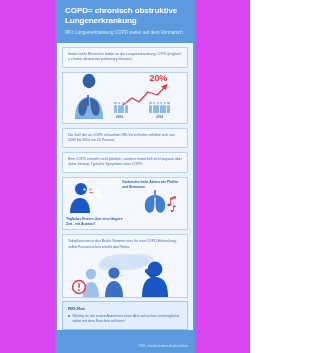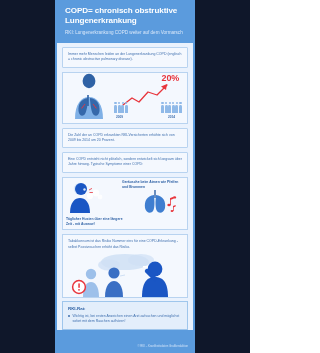--- a/index.html
+++ b/index.html
@@ -2,21 +2,21 @@
 <html><head>
 <meta charset="utf-8">
 <style>
   html,body{margin:0;padding:0;}
   body{
     width:250px;height:353px;
     background:#ffffff;
     font-family:"Liberation Sans", sans-serif;
     overflow:hidden;
   }
-  .page{position:relative;width:250px;height:353px;background:#0f172a;}
+  .page{position:relative;width:250px;height:353px;background:#d946ef;}
 
   .infographic{
     position:absolute;left:55px;top:0;width:140px;height:353px;
     background:#eaf2fd;
     border-left:2px solid #5b9bdd;
     border-right:2px solid #5b9bdd;
     box-sizing:border-box;
     display:flex;flex-direction:column;
   }
 
@@ -55,21 +55,21 @@
     line-height:1.5;
     text-align:left;
   }
 
   
   .chart-card{
     margin:4px 5px 0 5px;
     background:#f4f8fe;
     border:1px solid #b8d3f0;
     box-sizing:border-box;
-    padding:3px 4px 4px 4px;
+    padding:3px 16px 4px 4px;
     display:flex;align-items:flex-end;gap:2px;
     height:52px;
     position:relative;
   }
   .person-lung{
     width:44px;height:46px;position:relative;flex:0 0 auto;
   }
   .chart-right{
     flex:1 1 auto;height:46px;position:relative;
   }

